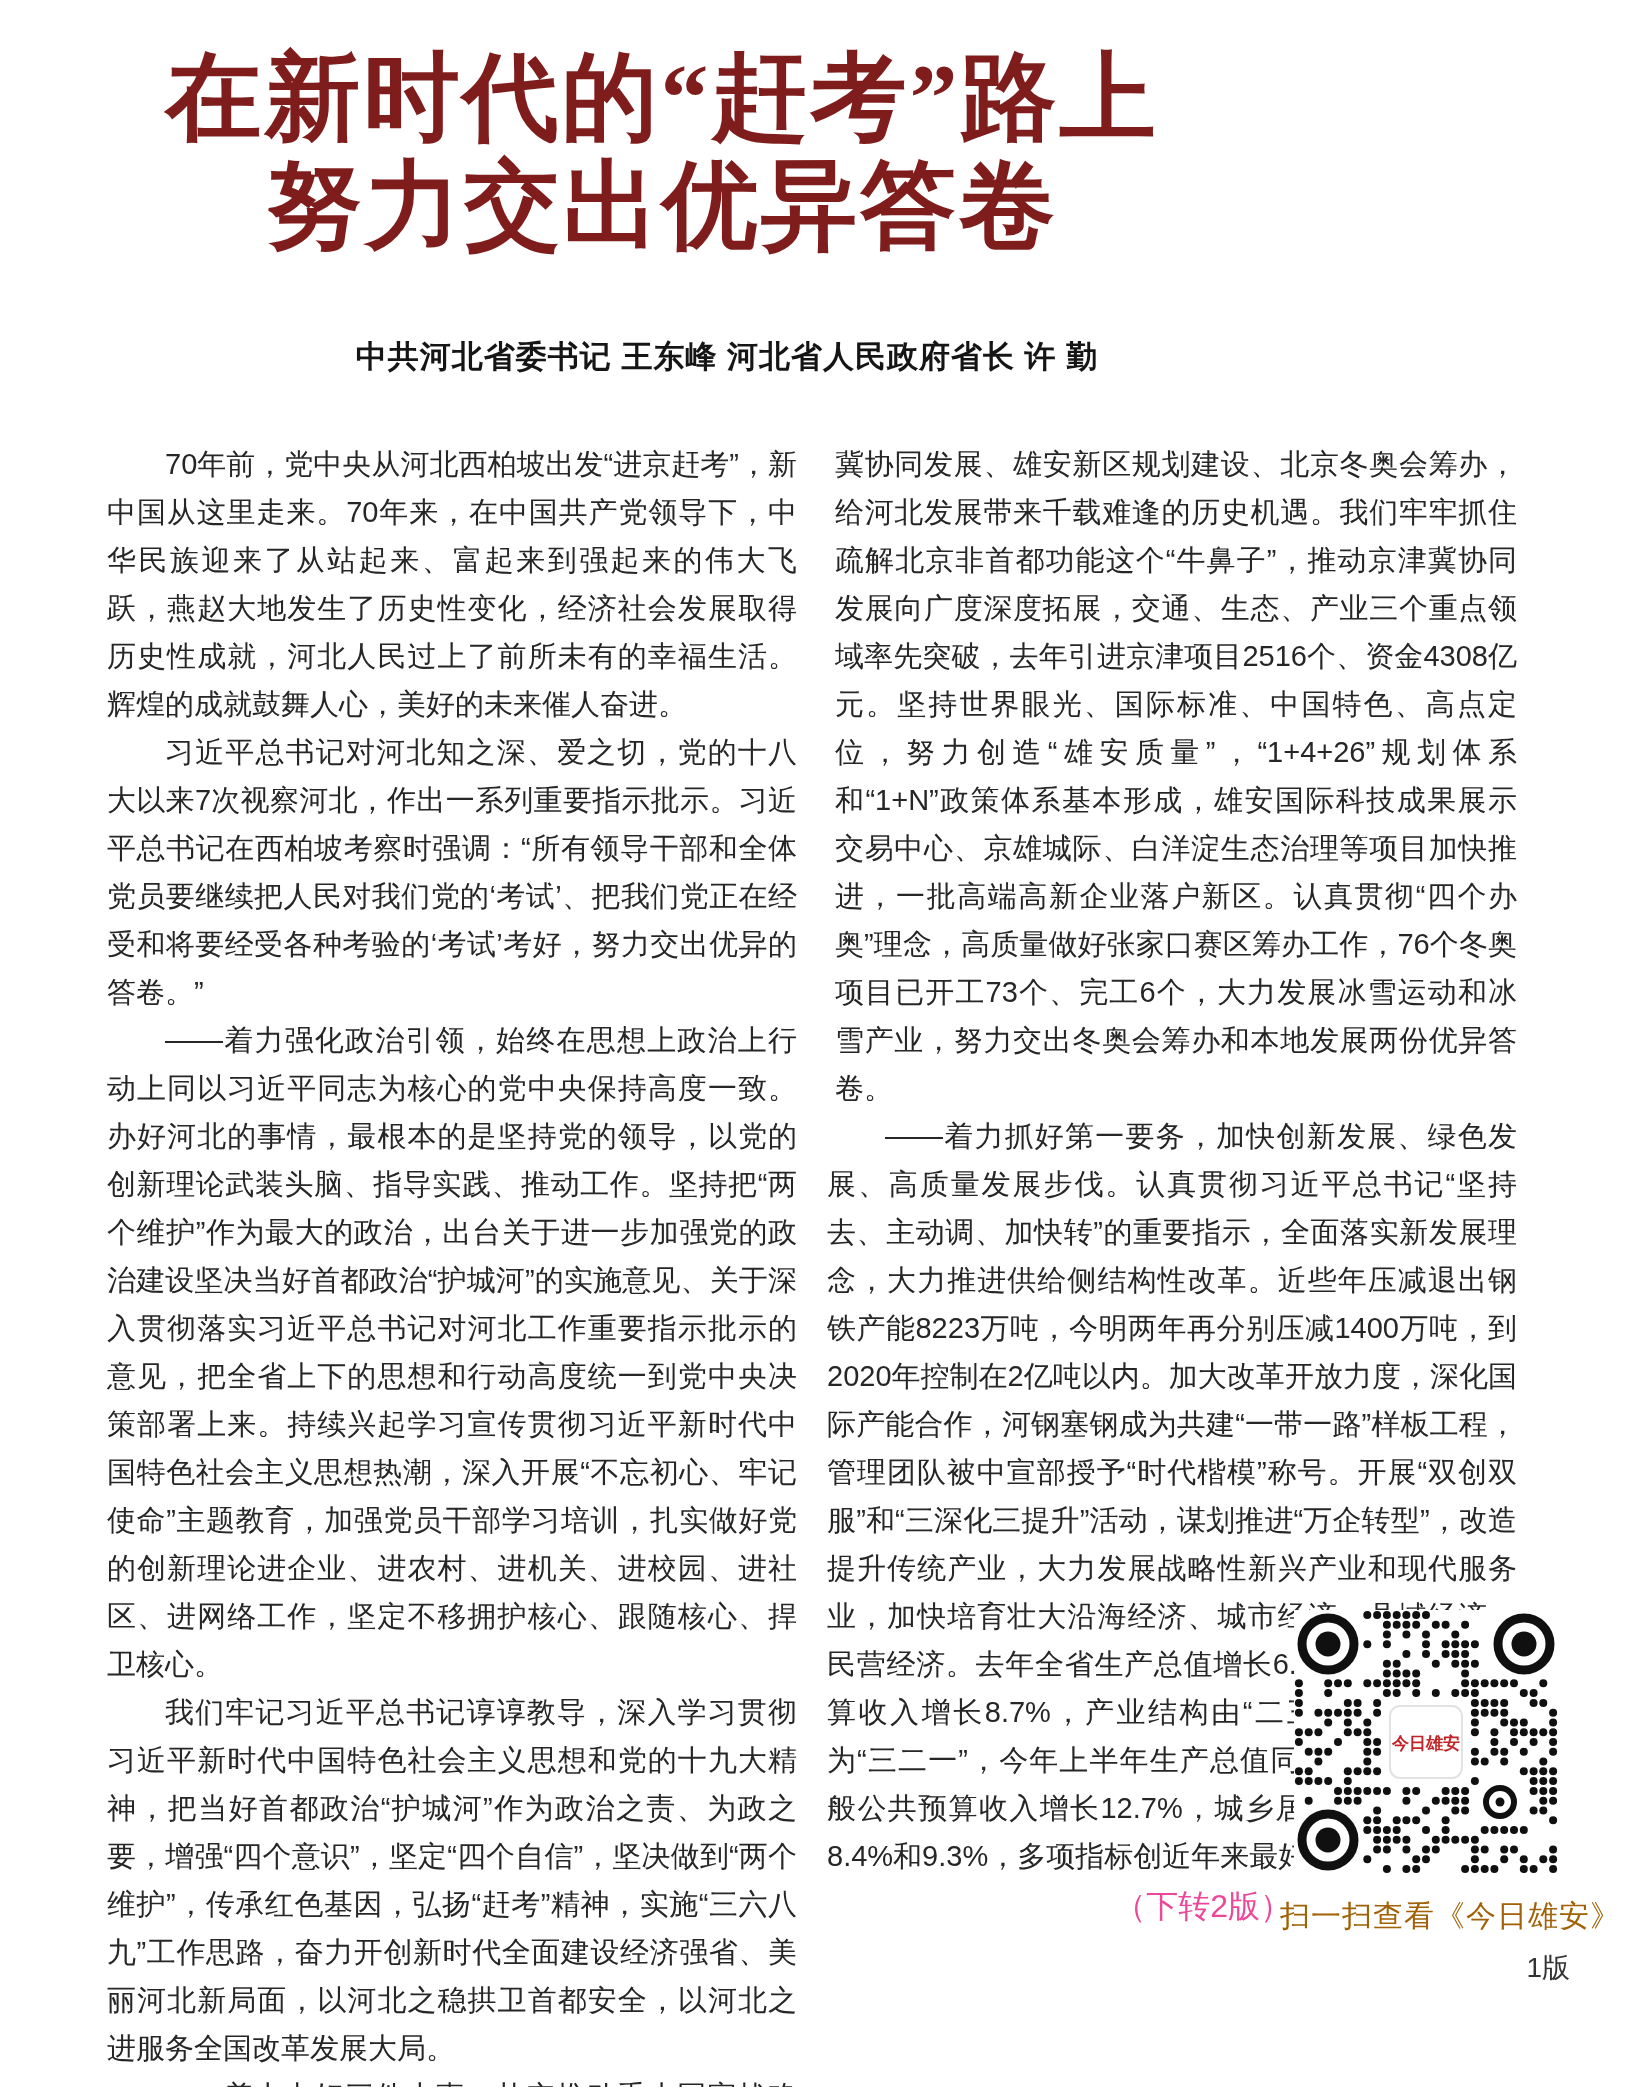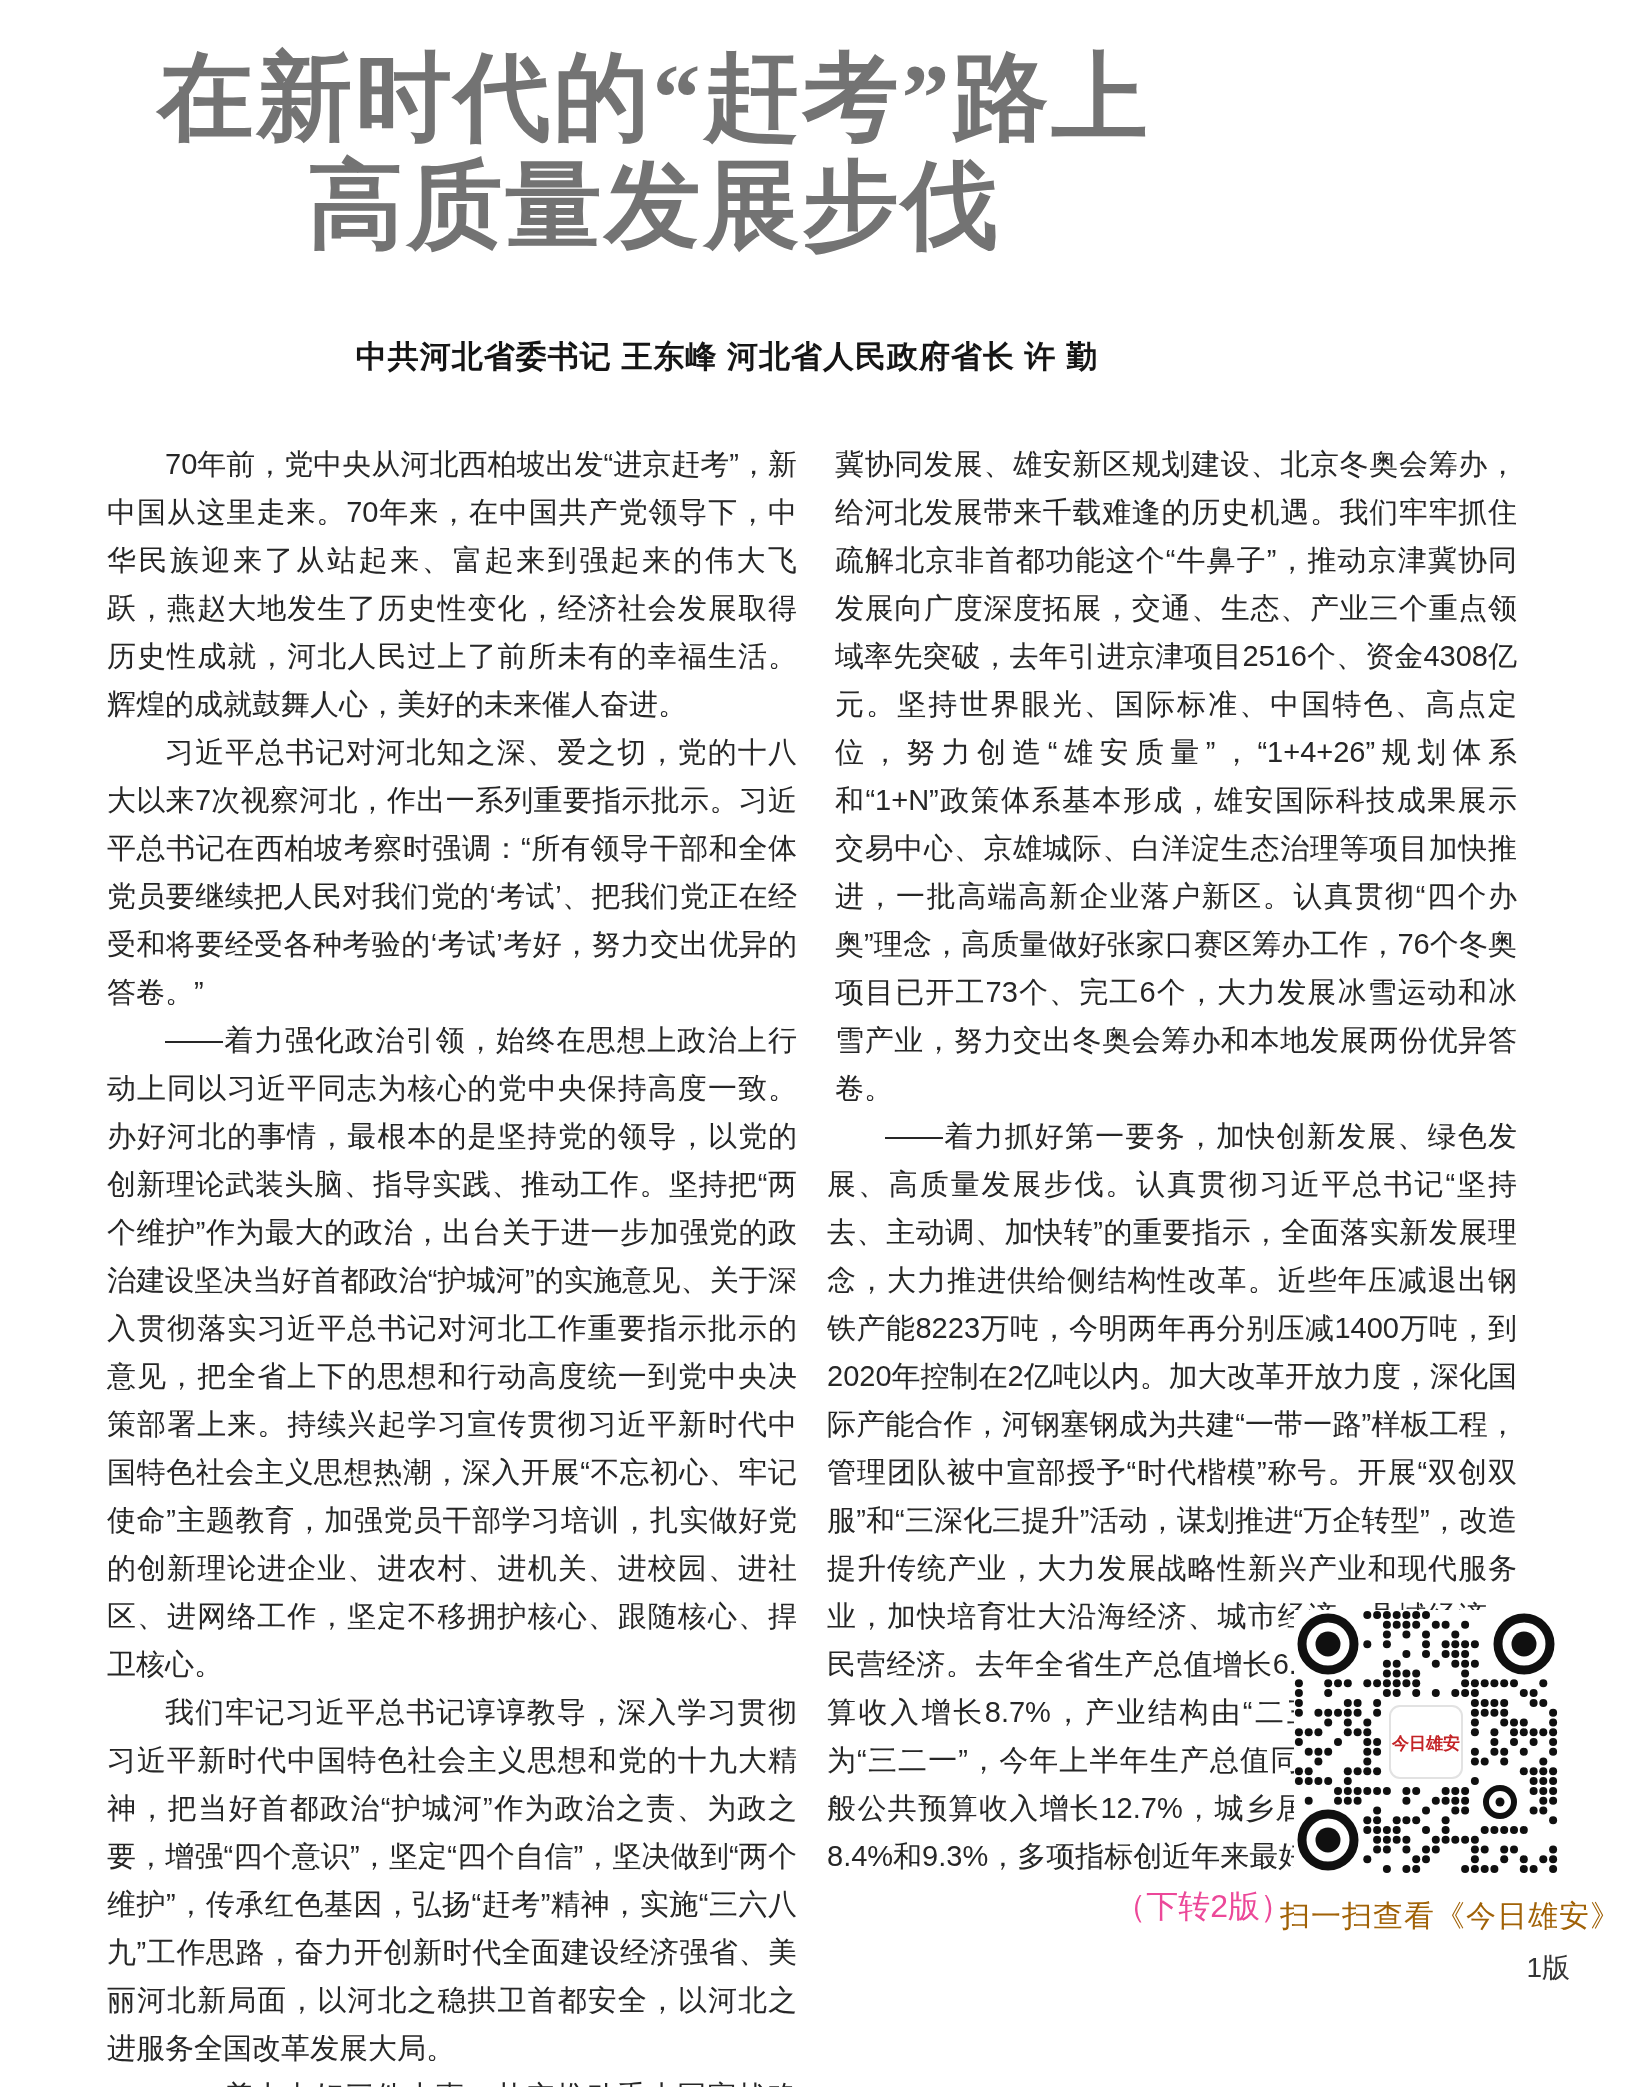--- a/index.html
+++ b/index.html
@@ -1,23 +1,23 @@
 <!DOCTYPE html>
 <html><head>
 <meta charset="utf-8">
 <style>
   html,body{margin:0;padding:0;}
   body{
     width:1650px;height:2087px;position:relative;background:#ffffff;
     font-family:"Liberation Sans",sans-serif;overflow:hidden;color:#222;
   }
   .headline{
-    position:absolute;top:44px;left:0;width:1308px;text-align:center;
+    position:absolute;top:44px;left:8px;width:1308px;text-align:center;
     font-family:"Liberation Serif",serif;font-weight:bold;
-    font-size:96px;line-height:1.13;color:#737373;letter-spacing:3px;
+    font-size:96px;line-height:1.13;color:#7f1d1d;letter-spacing:3px;
   }
   .byline{
     position:absolute;top:336px;left:0;width:1454px;text-align:center;
     font-size:31px;font-weight:bold;color:#151515;letter-spacing:1px;
   }
   .columns{
     position:absolute;left:107px;top:440px;width:1410px;
     display:flex;gap:30px;
   }
   .col{
@@ -40,21 +40,21 @@
   }
   .page-number{
     margin-top:12px;text-align:right;font-size:28px;color:#333;padding-right:2px;
   }
 </style>
 </head>
 <body>
 
 <div class="headline">
   <div>在新时代的“赶考”路上</div>
-  <div>高质量发展步伐</div>
+  <div>努力交出优异答卷</div>
 </div>
 
 <div class="byline">中共河北省委书记 王东峰 河北省人民政府省长 许 勤</div>
 
 <div class="columns">
   <div class="col">
     <p>70年前，党中央从河北西柏坡出发“进京赶考”，新中国从这里走来。70年来，在中国共产党领导下，中华民族迎来了从站起来、富起来到强起来的伟大飞跃，燕赵大地发生了历史性变化，经济社会发展取得历史性成就，河北人民过上了前所未有的幸福生活。辉煌的成就鼓舞人心，美好的未来催人奋进。</p>
     <p>习近平总书记对河北知之深、爱之切，党的十八大以来7次视察河北，作出一系列重要指示批示。习近平总书记在西柏坡考察时强调：“所有领导干部和全体党员要继续把人民对我们党的‘考试’、把我们党正在经受和将要经受各种考验的‘考试’考好，努力交出优异的答卷。”</p>
     <p>——着力强化政治引领，始终在思想上政治上行动上同以习近平同志为核心的党中央保持高度一致。办好河北的事情，最根本的是坚持党的领导，以党的创新理论武装头脑、指导实践、推动工作。坚持把“两个维护”作为最大的政治，出台关于进一步加强党的政治建设坚决当好首都政治“护城河”的实施意见、关于深入贯彻落实习近平总书记对河北工作重要指示批示的意见，把全省上下的思想和行动高度统一到党中央决策部署上来。持续兴起学习宣传贯彻习近平新时代中国特色社会主义思想热潮，深入开展“不忘初心、牢记使命”主题教育，加强党员干部学习培训，扎实做好党的创新理论进企业、进农村、进机关、进校园、进社区、进网络工作，坚定不移拥护核心、跟随核心、捍卫核心。</p>
     <p>我们牢记习近平总书记谆谆教导，深入学习贯彻习近平新时代中国特色社会主义思想和党的十九大精神，把当好首都政治“护城河”作为政治之责、为政之要，增强“四个意识”，坚定“四个自信”，坚决做到“两个维护”，传承红色基因，弘扬“赶考”精神，实施“三六八九”工作思路，奋力开创新时代全面建设经济强省、美丽河北新局面，以河北之稳拱卫首都安全，以河北之进服务全国改革发展大局。</p>

